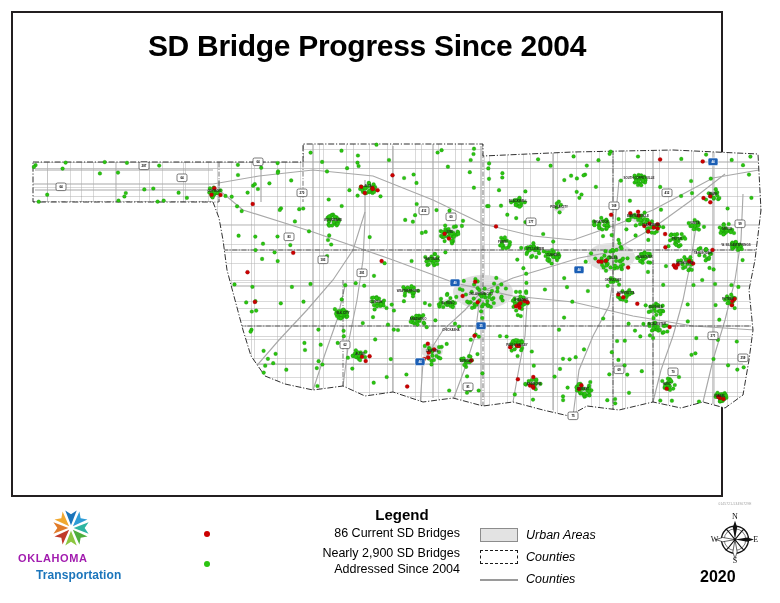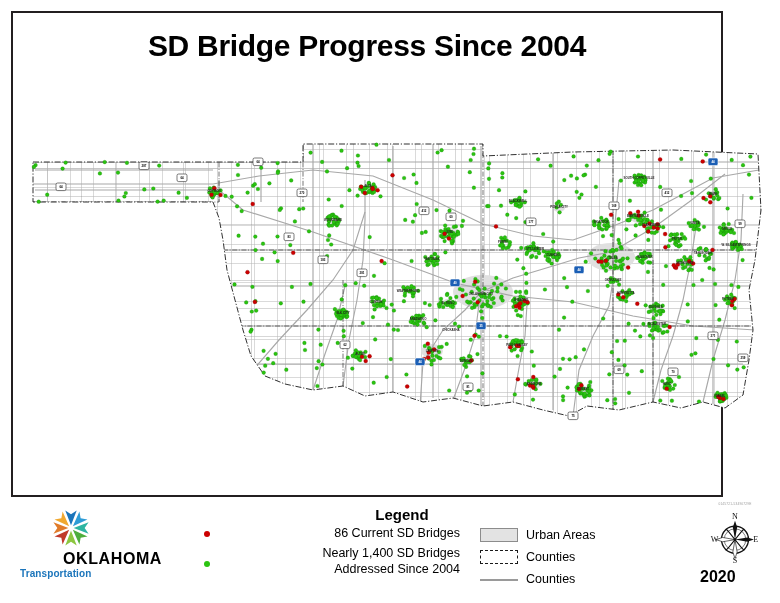--- a/index.html
+++ b/index.html
@@ -21,40 +21,40 @@
 
   
   #legend{position:absolute;left:0;top:500px;width:780px;height:103px;}
   #legend-title{position:absolute;left:0;top:6px;width:780px;text-align:center;
                 font-size:15px;font-weight:bold;padding-left:12px;}
 
   
   #logo-block{position:absolute;left:14px;top:6px;width:132px;height:90px;}
   #logo-mark{position:absolute;left:30px;top:0px;width:54px;height:44px;}
   #logo-ok{position:absolute;left:4px;top:44px;width:128px;text-align:left;
-           font-size:16px;font-weight:bold;letter-spacing:0.6px;color:#000000;
-           line-height:17px;margin-left:45px;}
-  #logo-tr{position:absolute;left:6px;top:62px;width:128px;text-align:left;
-           font-size:10px;font-weight:bold;color:#1b75bb;letter-spacing:0.1px;}
+           font-size:11px;font-weight:bold;letter-spacing:0.6px;color:#a21caf;
+           line-height:17px;}
+  #logo-tr{position:absolute;left:22px;top:62px;width:128px;text-align:left;
+           font-size:12px;font-weight:bold;color:#1b75bb;letter-spacing:0.1px;}
 
   
   #leg-left{position:absolute;left:200px;top:26px;width:260px;font-size:12.5px;}
   .leg-row{position:relative;margin-bottom:4px;min-height:16px;text-align:right;}
   .leg-dot{position:absolute;left:4px;top:5px;width:6px;height:6px;border-radius:50%;}
   .leg-dot.two{top:15px;}
   .leg-txt{display:block;margin-left:26px;line-height:15.5px;}
 
   
   #leg-right{position:absolute;left:480px;top:26px;width:230px;font-size:12.5px;}
   .lr-row{position:relative;height:20px;margin-bottom:2px;}
   .lr-key{position:absolute;left:0;top:2px;width:38px;height:14px;}
   .sw-urban{background:#e3e3e3;border:1px solid #8c8c8c;box-sizing:border-box;}
   .sw-county{background:#fff;border:1.5px dashed #1a1a1a;box-sizing:border-box;}
   .sw-hwy{border:0;border-top:2px solid #9a9a9a;height:0;top:9px;}
-  .lr-txt{position:absolute;left:46px;top:0;line-height:18px;}
+  .lr-txt{position:absolute;left:46px;top:0;line-height:18px;font-style:italic;}
 
   
   #compass-block{position:absolute;left:700px;top:4px;width:70px;height:96px;}
   #meta-id{position:absolute;left:0px;top:-2px;width:70px;text-align:center;
            font-size:3.2px;color:#9b9b9b;letter-spacing:0.2px;}
   #compass{position:absolute;left:8px;top:6px;width:54px;height:56px;}
   #year{position:absolute;left:0;top:64px;width:70px;text-align:left;
         font-size:16px;font-weight:bold;}
 
   .city-lbl{font-size:2.9px;font-family:"Liberation Sans",sans-serif;
@@ -1639,21 +1639,21 @@
     <div id="logo-tr">Transportation</div>
   </div>
 
   <div id="leg-left">
     <div class="leg-row">
       <span class="leg-dot" style="background:#cc0000"></span>
       <span class="leg-txt">86 Current SD Bridges</span>
     </div>
     <div class="leg-row">
       <span class="leg-dot two" style="background:#2bc410"></span>
-      <span class="leg-txt">Nearly 1,400 SD Bridges</span>
+      <span class="leg-txt">Nearly 2,900 SD Bridges</span>
       <span class="leg-txt">Addressed Since 2004</span>
     </div>
   </div>
 
   <div id="leg-right">
     <div class="lr-row">
       <span class="lr-key sw-urban"></span>
       <span class="lr-txt">Urban Areas</span>
     </div>
     <div class="lr-row">

